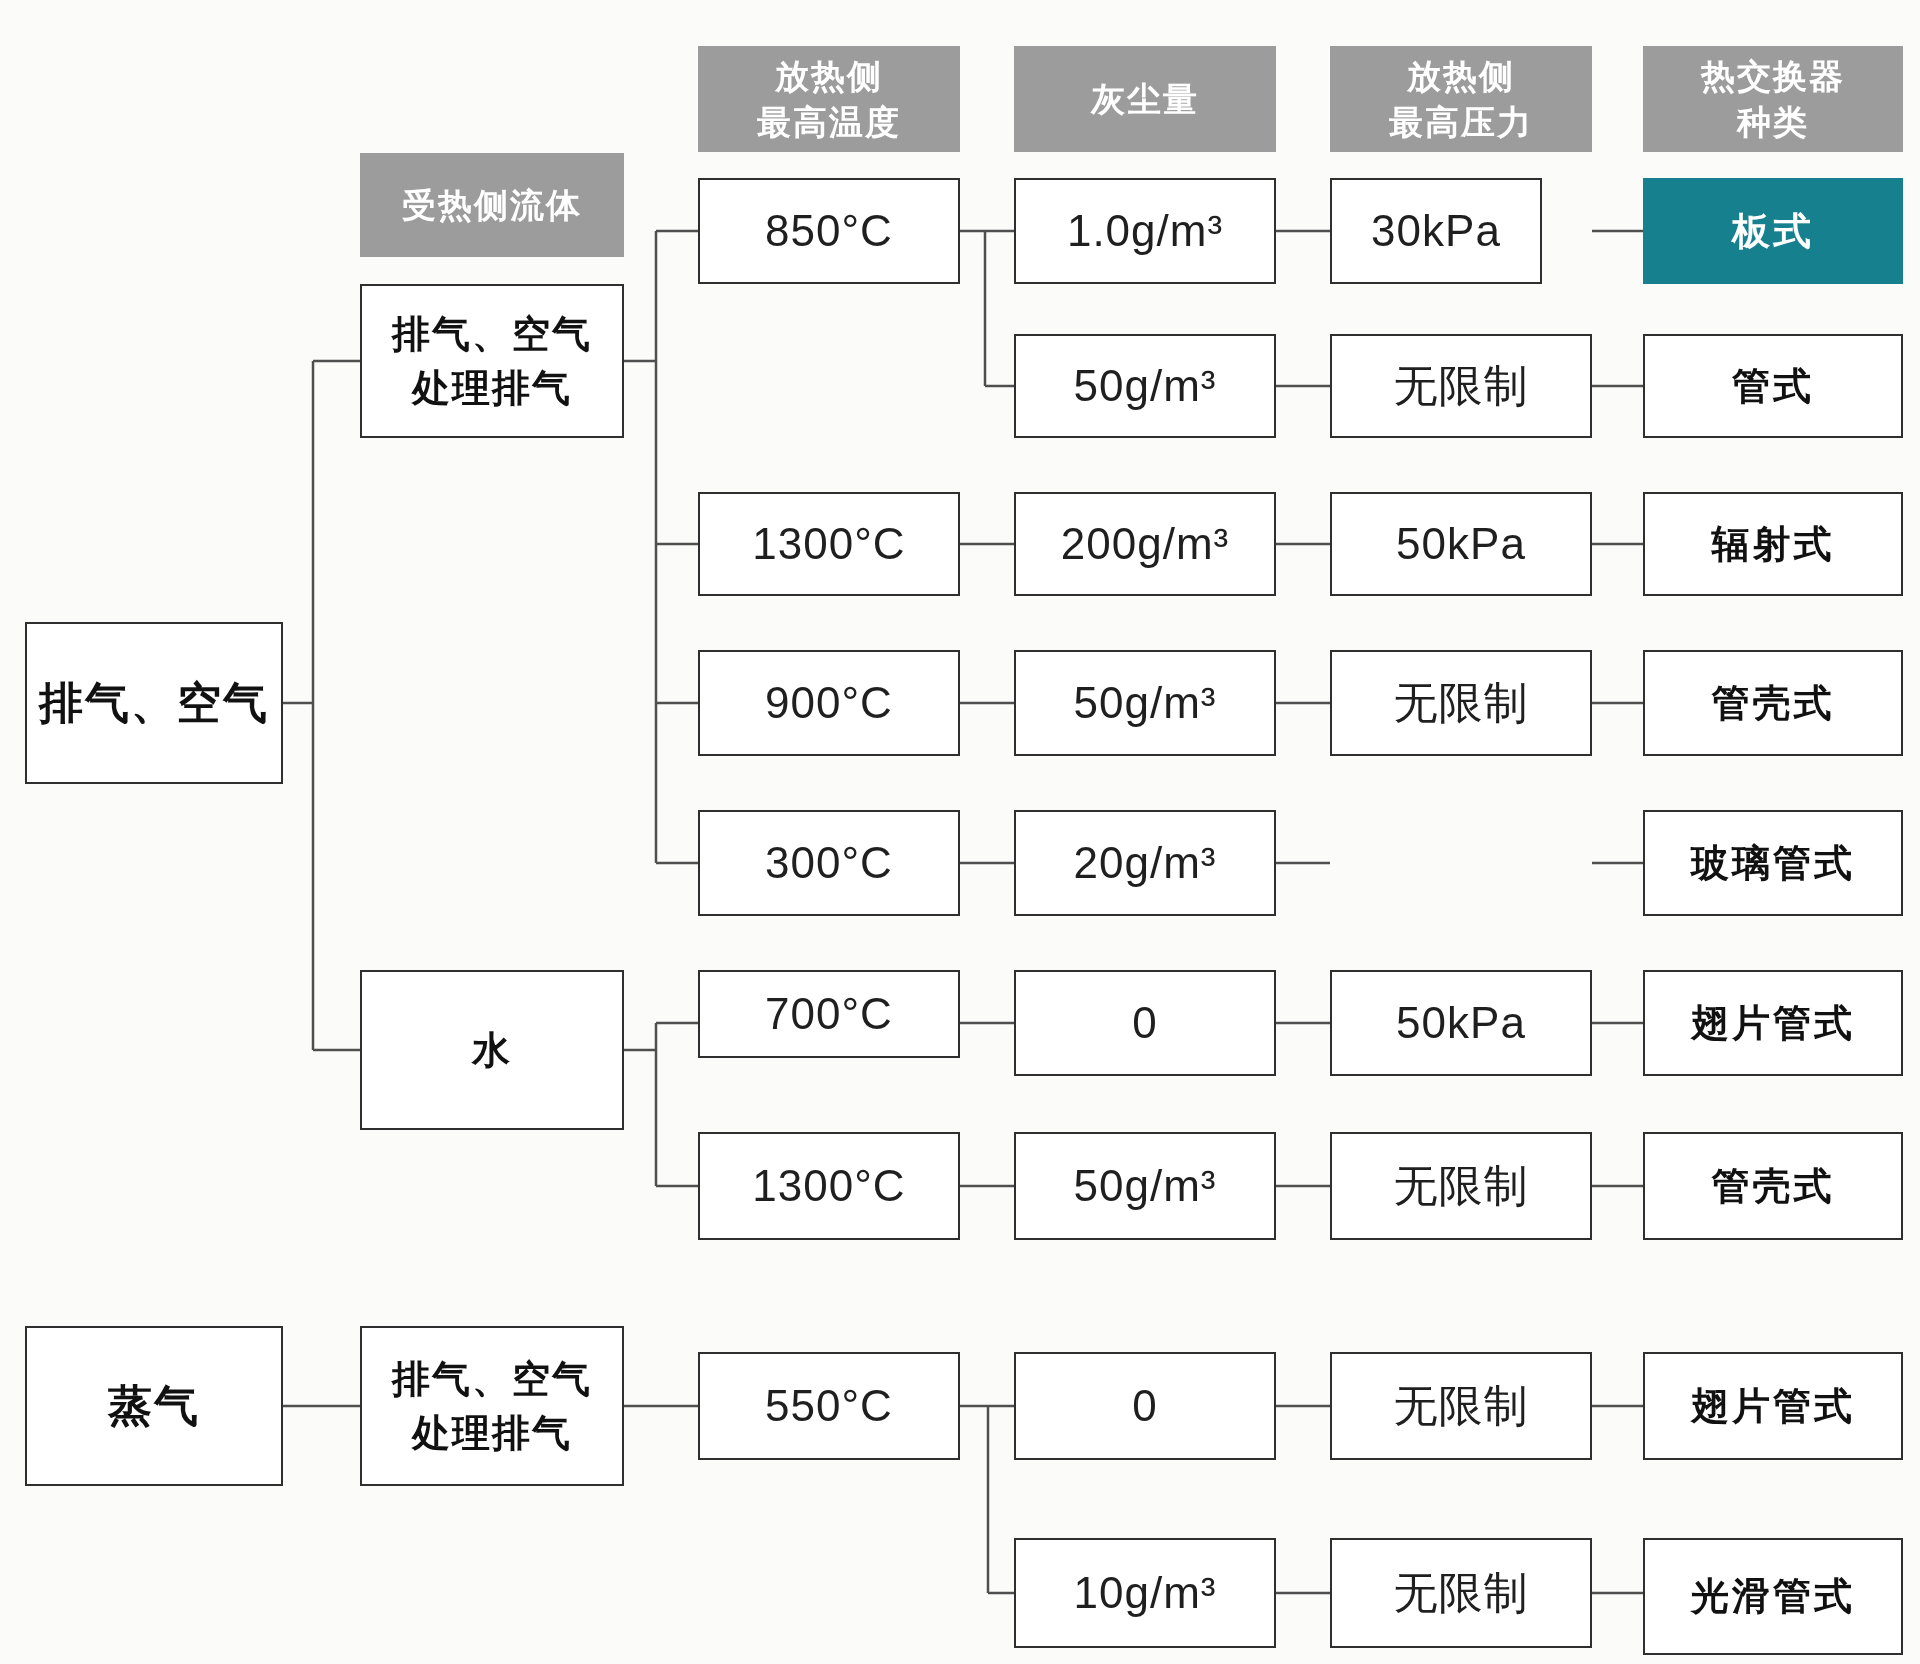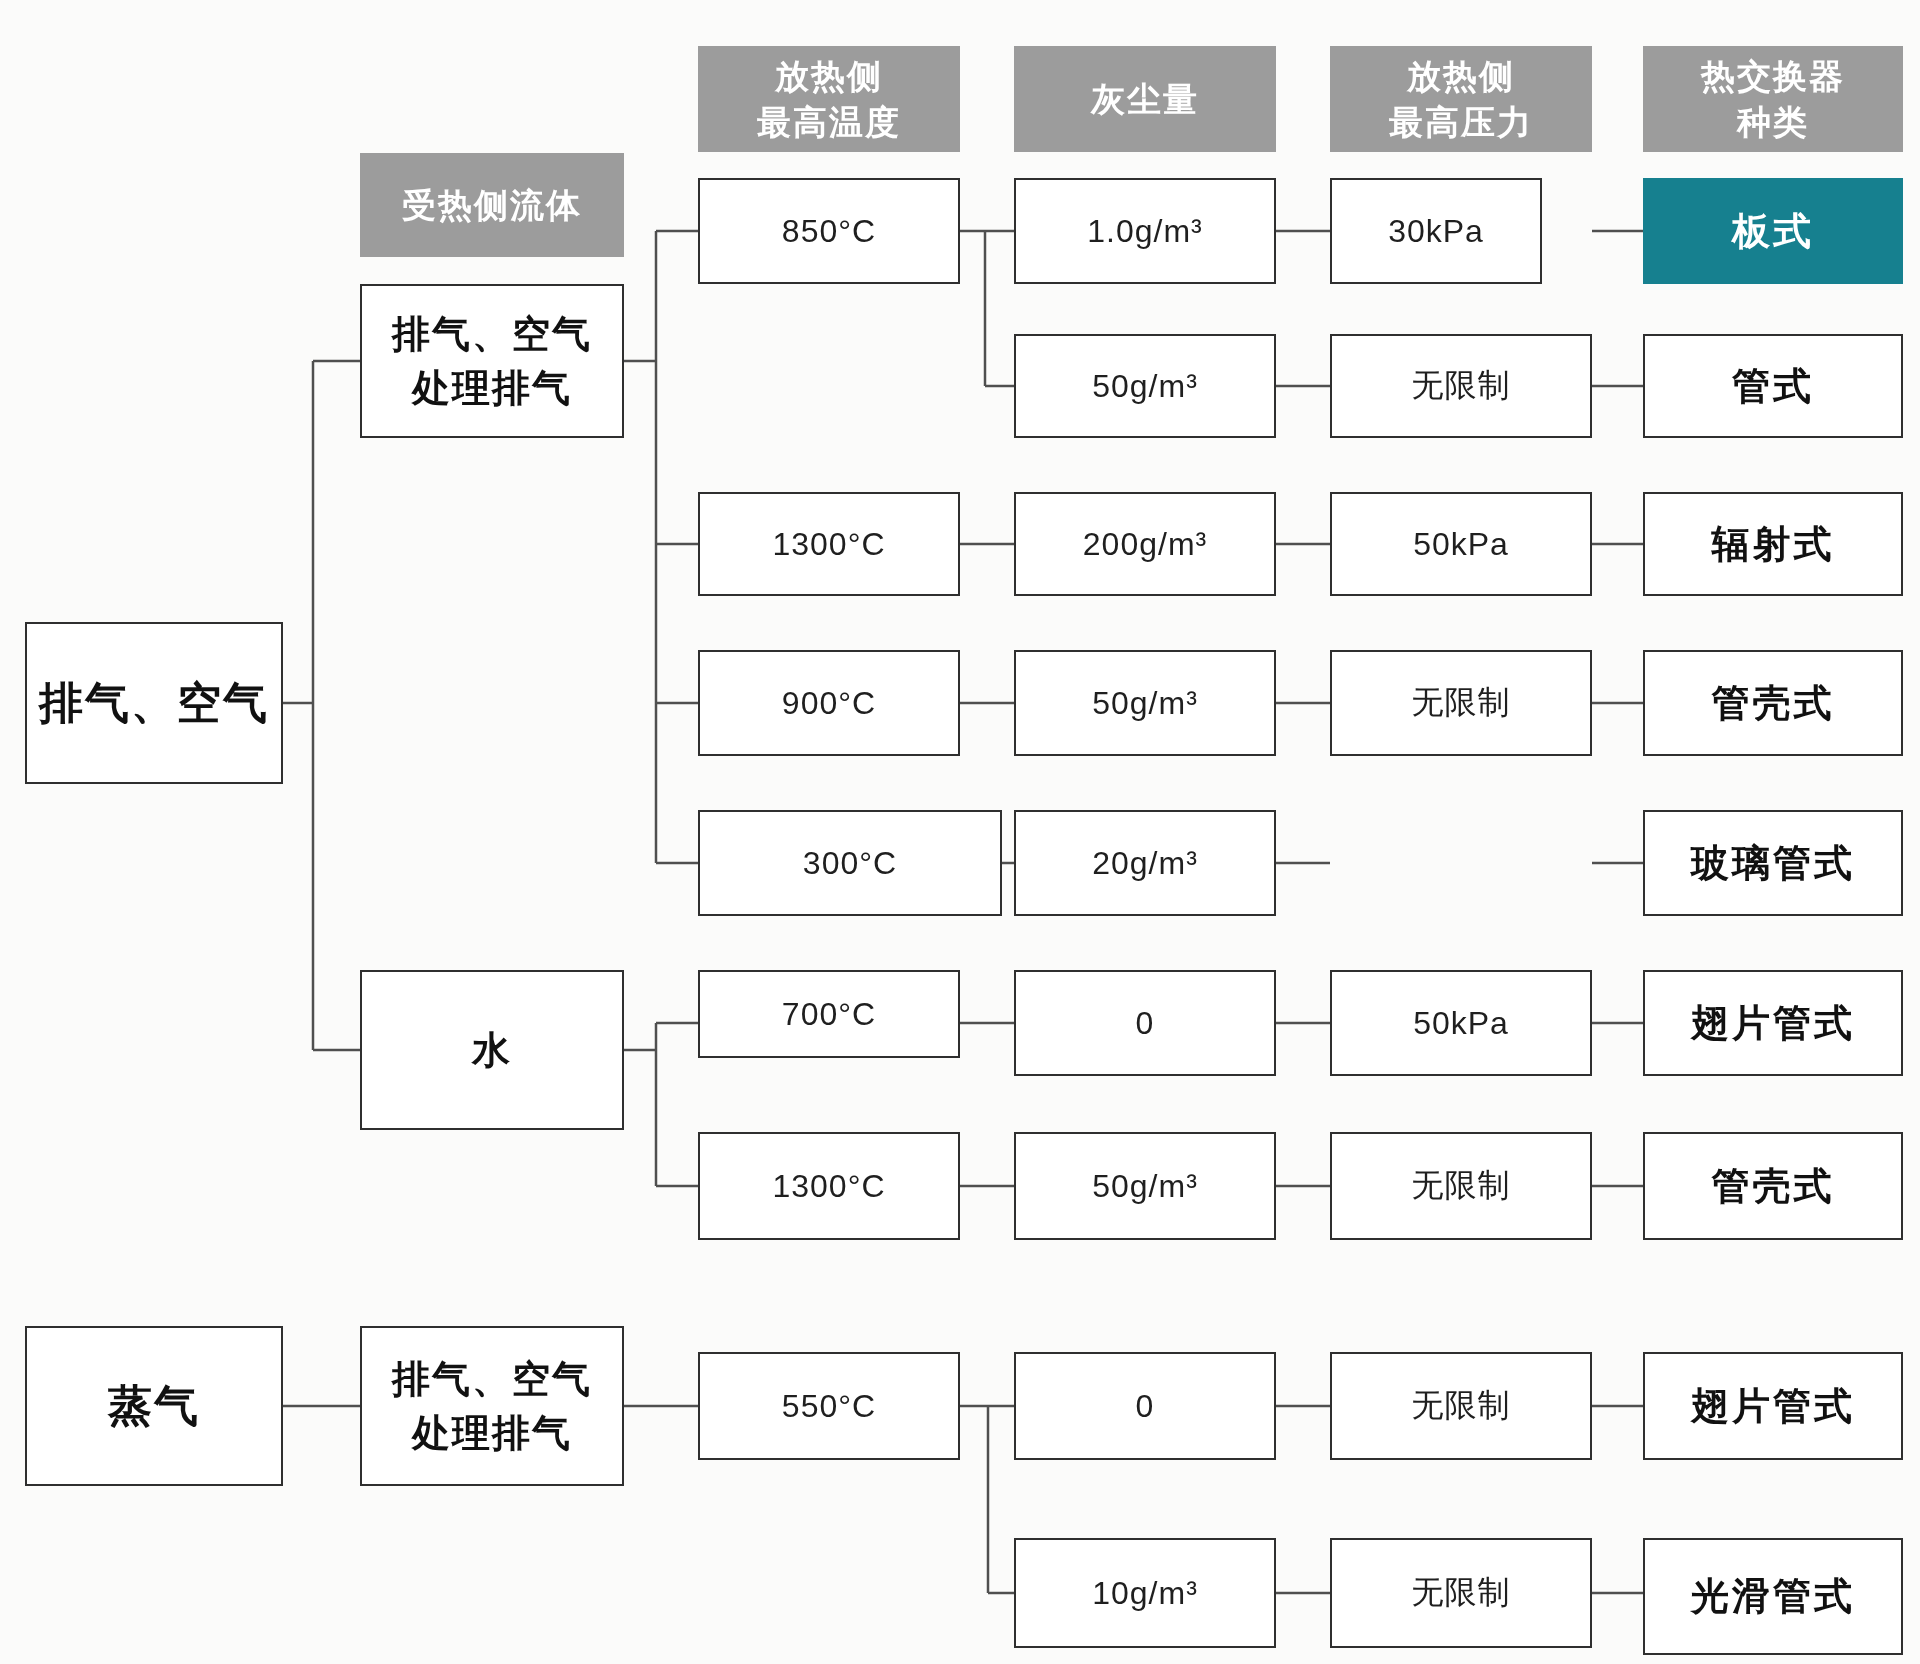--- a/index.html
+++ b/index.html
@@ -41,21 +41,21 @@
     color:#111111;
   }
   .fluid{
     font-weight:bold;
     font-size:38px;
     line-height:54px;
     letter-spacing:2px;
     color:#111111;
   }
   .val{
-    font-size:32px;
+    font-size:44px;
     color:#1f1f1f;
     letter-spacing:1px;
     text-align:right;
   }
   .typ{
     font-weight:bold;
     font-size:38px;
     letter-spacing:3px;
     color:#111111;
   }
@@ -207,21 +207,21 @@
   <div class="box val" style="left:1014px;top:650px;width:262px;height:106px">
       <span>50g/m³</span>
     </div>
   <div class="box val" style="left:1330px;top:650px;width:262px;height:106px">
       <span>无限制</span>
     </div>
   <div class="box typ" style="left:1643px;top:650px;width:260px;height:106px">
       <span>管壳式</span>
     </div>
 
-  <div class="box val" style="left:698px;top:810px;width:304px;height:106px">
+  <div class="box val" style="left:698px;top:810px;width:262px;height:106px">
       <span>300°C</span>
     </div>
   <div class="box val" style="left:1014px;top:810px;width:262px;height:106px">
       <span>20g/m³</span>
     </div>
   <div class="box typ" style="left:1643px;top:810px;width:260px;height:106px">
       <span>玻璃管式</span>
     </div>
 
   <div class="box val" style="left:698px;top:970px;width:262px;height:88px">

